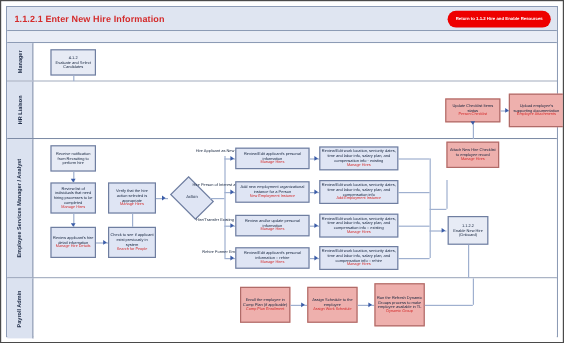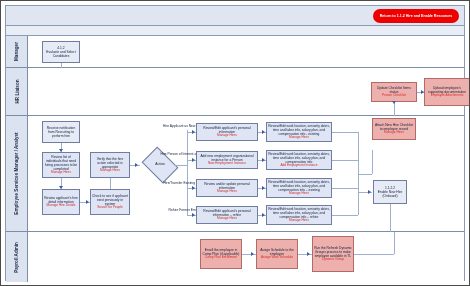--- a/index.html
+++ b/index.html
@@ -48,20 +48,21 @@
   #logo .word b{color:#d42b2b;font-weight:bold;}
   #logo .tag{position:absolute;left:0;top:20px;width:72px;text-align:center;font-size:2.4px;color:#d42b2b;}
 </style>
 </head>
 <body>
 
 <div id="page">
   <div id="inner">
 
     <div id="titlebar">
+      <div id="title">1.1.2.1 Enter New Hire Information</div>
       <div id="return-btn">Return to 1.1.2 Hire and Enable Resources</div>
     </div>
     <div id="subbar"></div>
 
     <div id="lanes">
 
       <div class="lane" style="top:0;height:32px;">
         <div class="lane-hdr">
           <span>Manager</span>
         </div>

